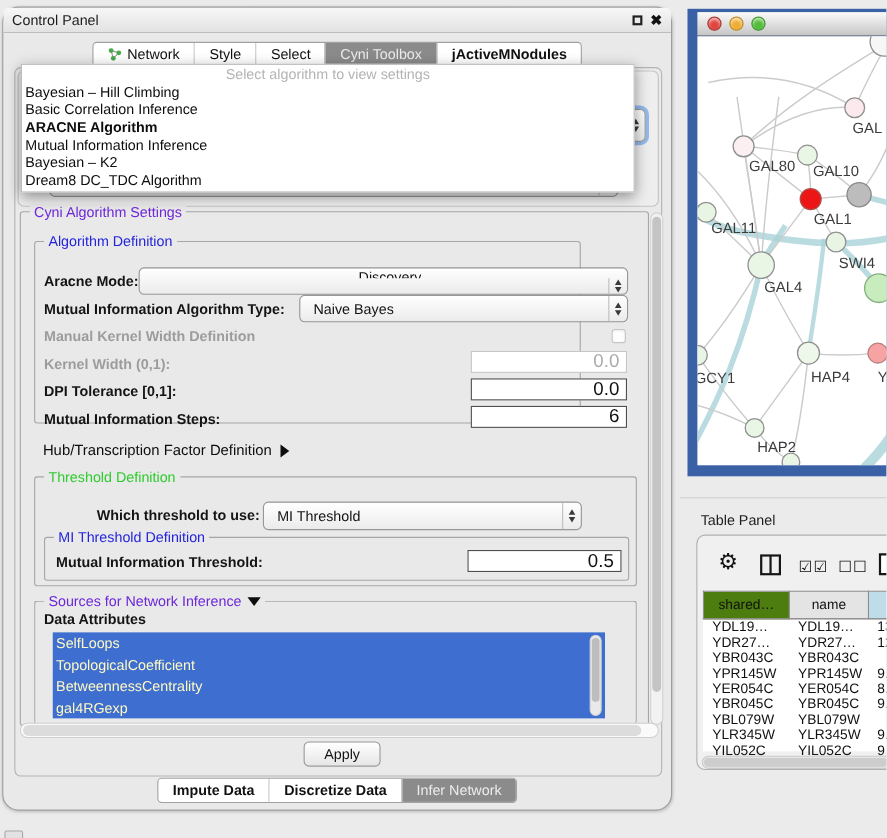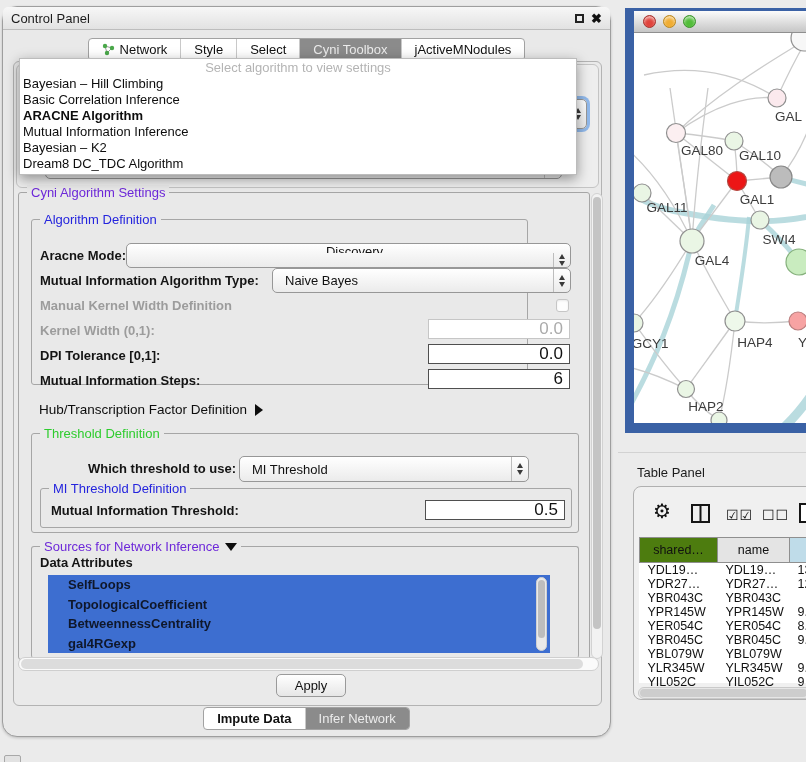--- a/index.html
+++ b/index.html
@@ -15,21 +15,21 @@
   .tb-icons { margin-left:auto; display:flex; align-items:center; gap:7px; }
   .win-restore { width:9px; height:9px; border:2px solid #222; display:inline-block; }
   .win-close { font-size:13px; font-weight:bold; color:#111; line-height:1; }
 
   .tabbar { position:absolute; left:0; top:31px; width:100%; display:flex; justify-content:center; }
   .tabgroup { display:inline-flex; border:1px solid #a2a2a2; border-radius:4px; overflow:hidden;
     background:#fff; height:23px; font-size:13px; align-items:stretch; }
   .tab { display:flex; align-items:center; gap:5px; padding:0 13px; border-left:1px solid #c9c9c9; color:#111; cursor:default; }
   .tab:first-child { border-left:none;text-align:center; }
   .tab.selected { background:#8b8b8b; color:#ececec; }
-  .tab.bold { font-weight:normal; }
+  .tab.bold { font-weight:bold; }
 
   .content-panel { position:absolute; left:10px; top:54px; width:589px; height:645px;
     background:#eaeaea; border:1px solid #b3b3b3; border-radius:6px; }
   .top-subpanel { position:absolute; left:2px; top:2px; width:583px; height:124px;
     background:#eeeeee; border:1px solid #c4c4c4; border-radius:6px; }
 
   .combo { position:absolute; background:linear-gradient(#ffffff,#ebebeb); border:1px solid #979797;
     border-radius:5px; display:flex; align-items:center; font-size:13px; color:#111; }
   .combo .combo-text { padding-left:12px; white-space:nowrap; overflow:hidden; }
   .combo .stepper { margin-left:auto; width:17px; align-self:stretch; display:flex; flex-direction:column;
@@ -71,22 +71,22 @@
 
   .algo-group { left:12px; top:26px; width:497px; height:166px; }
   .thr-group  { left:12px; top:240px; width:548px; height:100px; }
   .mi-group   { left:8px; top:54px; width:532px; height:40px; }
   .src-group  { left:12px; top:353px; width:548px; height:112px; border-bottom:none; }
 
   .hub-row { position:absolute; left:20px; top:209px; display:flex; align-items:center; gap:8px;
     font-size:13.5px; color:#0d0d0d; }
 
   .listbox { position:absolute; left:16px; top:28px; width:502px; height:78px; background:#3d6ed0; overflow:hidden; }
-  .list-item { height:19.5px; line-height:19.5px; padding-left:20px; font-size:13px; color:#0f172a;
-    background:#3d6ed0; white-space:nowrap;font-weight:bold; }
+  .list-item { height:19.5px; line-height:19.5px; padding-left:3px; font-size:13px; color:#fef9c3;
+    background:#3d6ed0; white-space:nowrap; }
   .list-vscroll { position:absolute; right:3px; top:2px; width:11px; height:74px; background:#e9e9e9;
     border-radius:6px; border:1px solid #d0d0d0; }
   .list-vscroll .thumb { position:absolute; left:1px; top:2px; width:7px; height:58px; background:#bdbdbd; border-radius:4px; }
 
   .vscroll { position:absolute; left:577px; top:131px; width:12px; height:466px; background:#f2f2f2;
     border:1px solid #d2d2d2; border-radius:6px; }
   .vscroll .thumb { position:absolute; left:1px; top:3px; width:8px; height:432px; background:#c4c4c4; border-radius:5px; }
   .hscroll { position:absolute; left:4px; top:595px; width:581px; height:14px; background:#fafafa;
     border:1px solid #cfcfcf; border-radius:8px; }
   .hscroll .thumb { position:absolute; left:2px; top:1px; height:10px; width:97%; background:#dcdcdc; border-radius:6px; }
@@ -294,20 +294,23 @@
       <div class="dd-item bold">ARACNE Algorithm</div>
       <div class="dd-item">Mutual Information Inference</div>
       <div class="dd-item">Bayesian – K2</div>
       <div class="dd-item">Dream8 DC_TDC Algorithm</div>
     </div>
 
     <nav class="tabbar bottom-tabbar">
       <div class="tabgroup">
         <div class="tab">
             <span>Impute Data</span>
+          </div>
+        <div class="tab">
+            <span>Discretize Data</span>
           </div>
         <div class="tab selected">
             <span>Infer Network</span>
           </div>
       </div>
     </nav>
   </section>
 
   <div class="corner-btn"></div>
 

